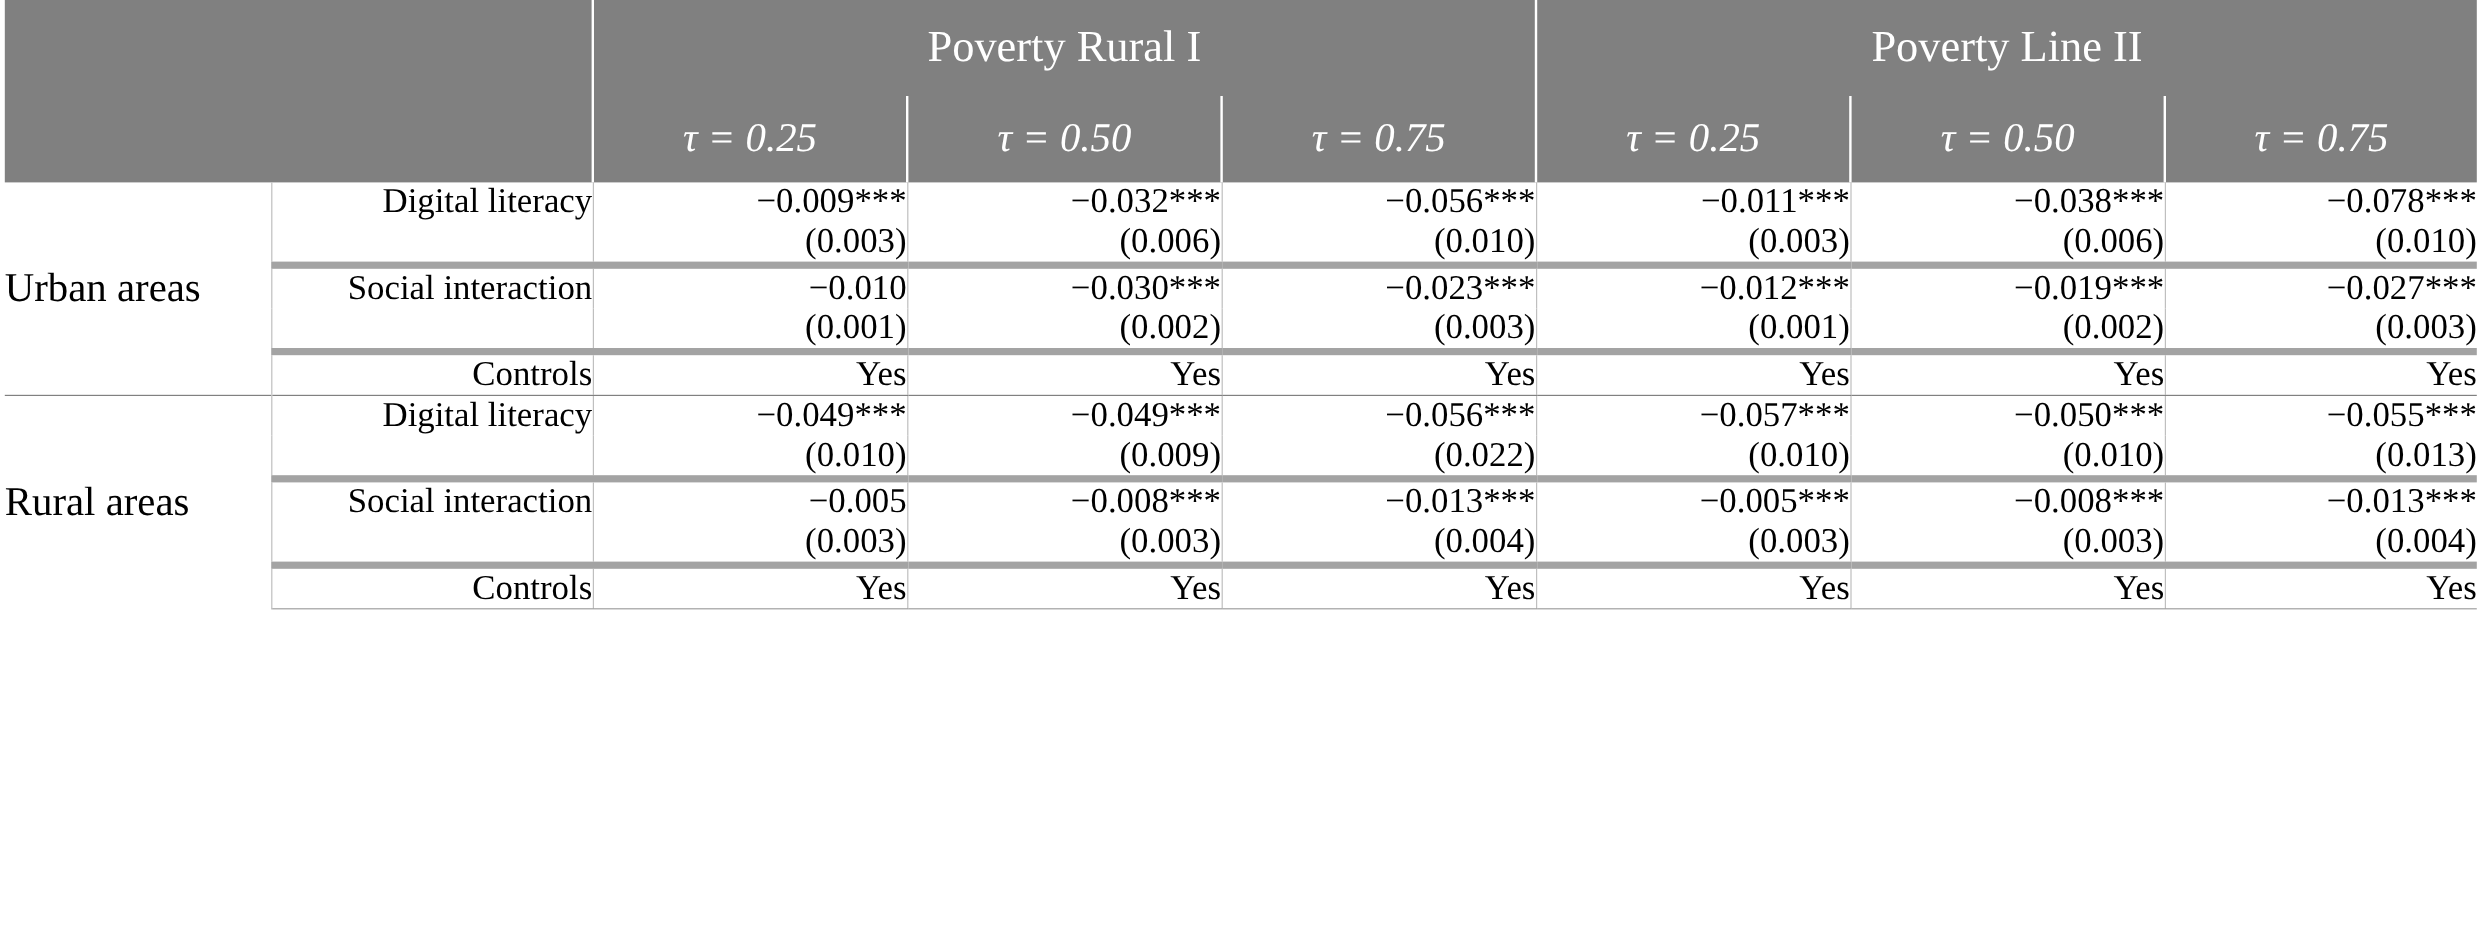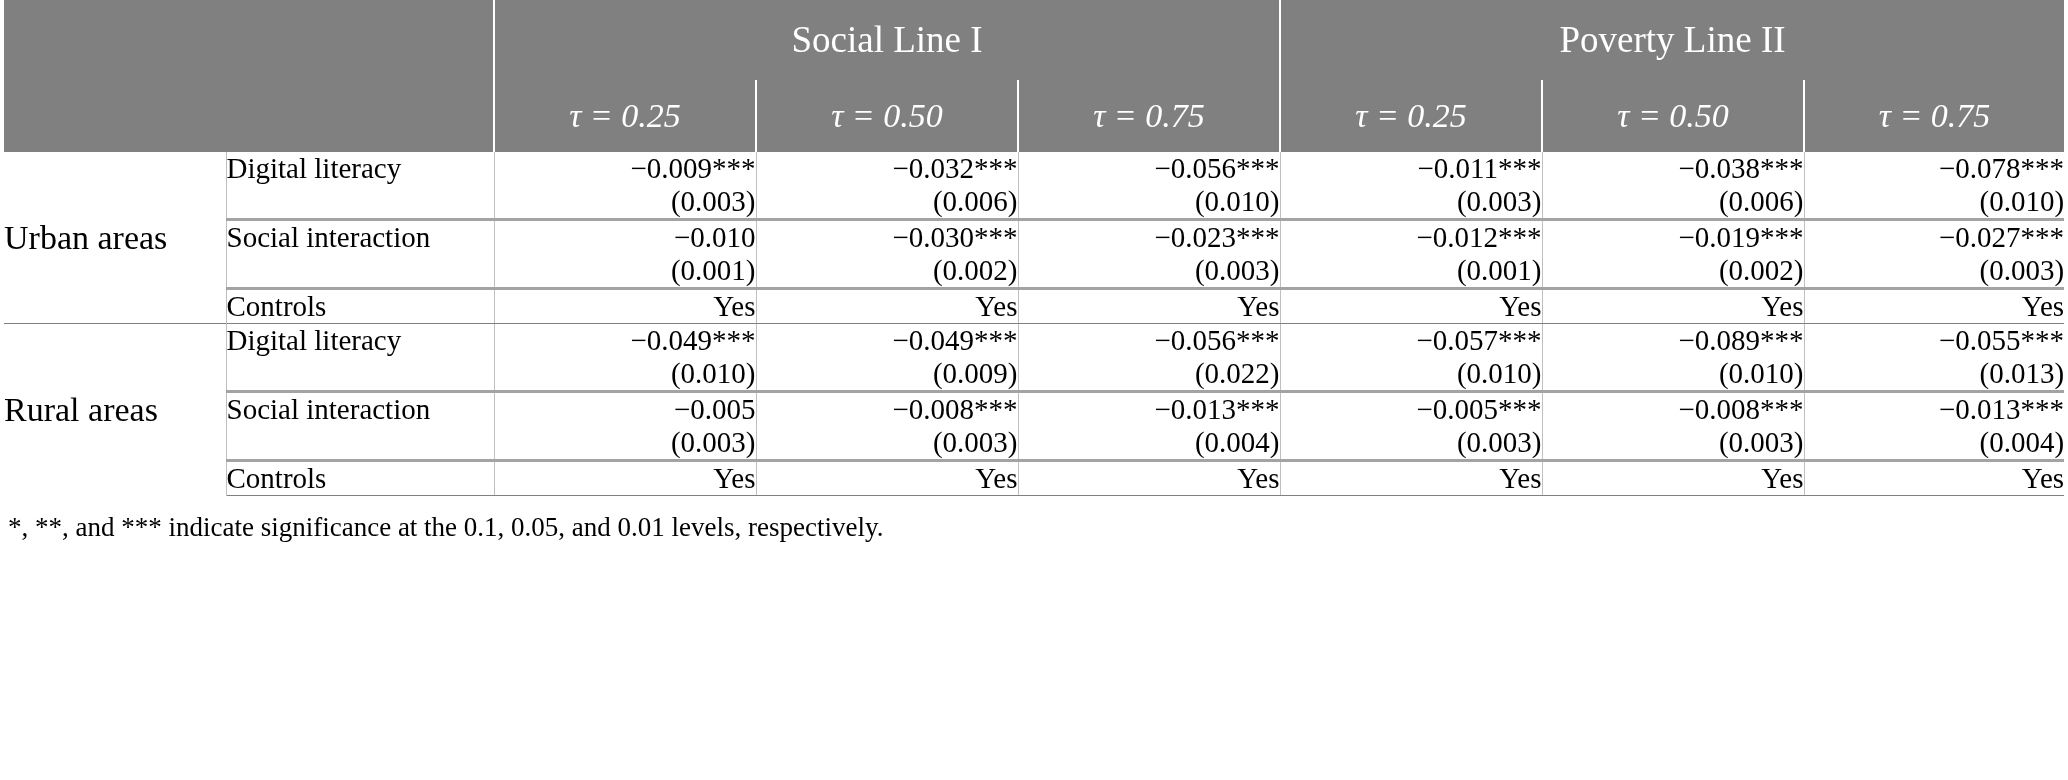--- a/index.html
+++ b/index.html
@@ -46,35 +46,35 @@
     line-height: 72px;
   }
   .hdr-sep-l { border-left: 2px solid #ffffff; }
   .body-cell {
     text-align: right;
     vertical-align: middle;
     font-size: 29px;
     border-left: 1px solid #bfbfbf;
   }
   .row-label {
-    text-align: left;
+    text-align: right;
     vertical-align: middle;
     font-size: 29px;
   }
   .group-label {
     text-align: left;
     vertical-align: middle;
     font-size: 34px;
     padding-left: 12px;
   }
   .est-row td { padding-top: 16px; padding-bottom: 2px; }
   .se-row td { padding-bottom: 18px; padding-top: 2px; }
   .ctrl-row td { padding-top: 18px; padding-bottom: 18px; }
   .brd-top-group { border-top: 1px solid #808080; }
-  .brd-top-thin { border-top: 3px solid #a3a3a3; }
+  .brd-top-thin { border-top: 6px solid #a3a3a3; }
   .brd-bottom-strong { border-bottom: 1px solid #808080; }
   .brd-right-divider { border-right: 1px solid #bfbfbf; }
   .note {
     font-size: 27px;
     padding: 16px 4px 0 4px;
     text-align: left;
   }
   .sig { letter-spacing: 0; }
   .tau { font-style: italic; }
 </style>
@@ -89,21 +89,21 @@
       <col style="width:262px">
       <col style="width:262px">
       <col style="width:262px">
       <col style="width:262px">
       <col style="width:262px">
       <col style="width:260px">
     </colgroup>
     <thead>
       <tr>
         <th class="hdr hdr-top" colspan="2"></th>
-        <th class="hdr hdr-top hdr-sep-l" colspan="3">Social Line I</th>
+        <th class="hdr hdr-top hdr-sep-l" colspan="3">Poverty Rural I</th>
         <th class="hdr hdr-top hdr-sep-l" colspan="3">Poverty Line II</th>
       </tr>
       <tr>
         <th class="hdr hdr-sub" colspan="2"></th>
         <th class="hdr hdr-sub hdr-sep-l tau">τ = 0.25</th>
         <th class="hdr hdr-sub hdr-sep-l tau">τ = 0.50</th>
         <th class="hdr hdr-sub hdr-sep-l tau">τ = 0.75</th>
         <th class="hdr hdr-sub hdr-sep-l tau">τ = 0.25</th>
         <th class="hdr hdr-sub hdr-sep-l tau">τ = 0.50</th>
         <th class="hdr hdr-sub hdr-sep-l tau">τ = 0.75</th>
@@ -169,21 +169,21 @@
         <td></td>
       </tr>
 
       <tr class="est-row">
         <td class="group-label brd-right-divider brd-top-group" rowspan="6">Rural areas</td>
         <td class="row-label brd-top-group">Digital literacy</td>
         <td class="body-cell brd-top-group sig">−0.049***</td>
         <td class="body-cell brd-top-group sig">−0.049***</td>
         <td class="body-cell brd-top-group sig">−0.056***</td>
         <td class="body-cell brd-top-group sig">−0.057***</td>
-        <td class="body-cell brd-top-group sig">−0.089***</td>
+        <td class="body-cell brd-top-group sig">−0.050***</td>
         <td class="body-cell brd-top-group sig">−0.055***</td>
       </tr>
       <tr class="se-row">
         <td class="row-label"></td>
         <td class="body-cell">(0.010)</td>
         <td class="body-cell">(0.009)</td>
         <td class="body-cell">(0.022)</td>
         <td class="body-cell">(0.010)</td>
         <td class="body-cell">(0.010)</td>
         <td class="body-cell">(0.013)</td>
@@ -222,14 +222,13 @@
         <td></td>
         <td></td>
         <td></td>
         <td></td>
         <td></td>
         <td></td>
       </tr>
     </tbody>
   </table>
 
-  <div class="note">*, **, and *** indicate significance at the 0.1, 0.05, and 0.01 levels, respectively.</div>
 </div>
 
 </body></html>

